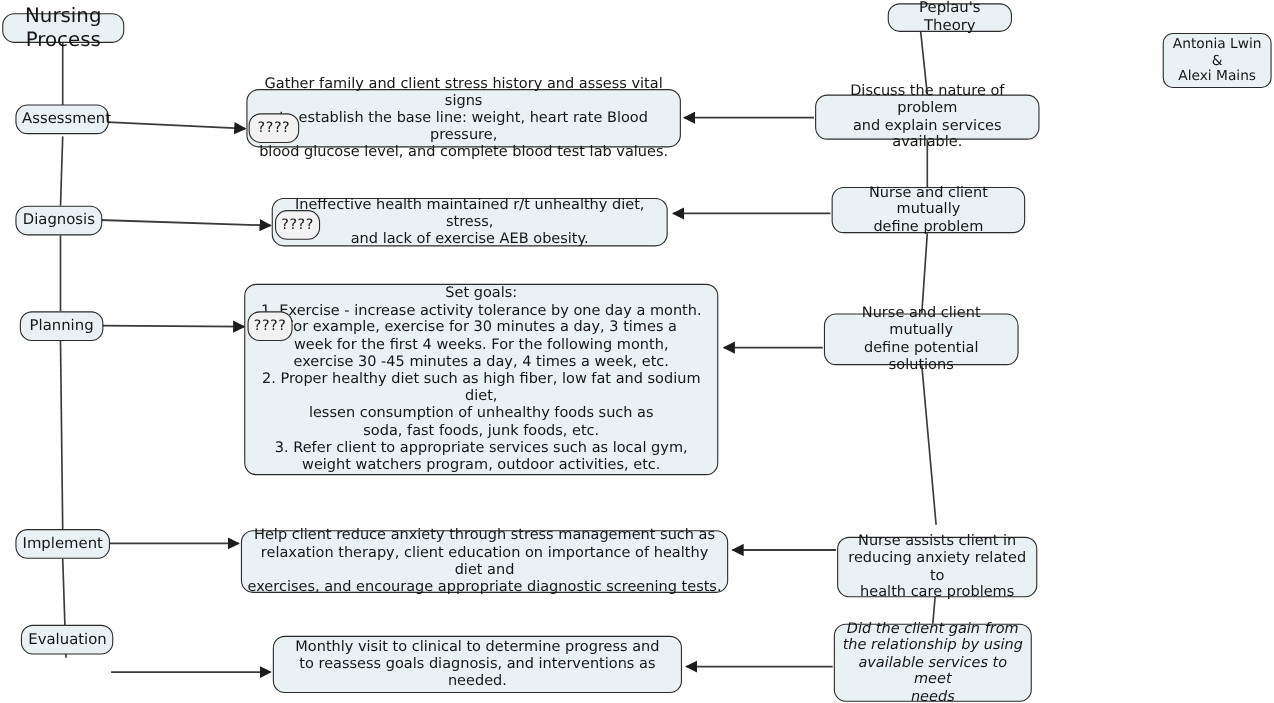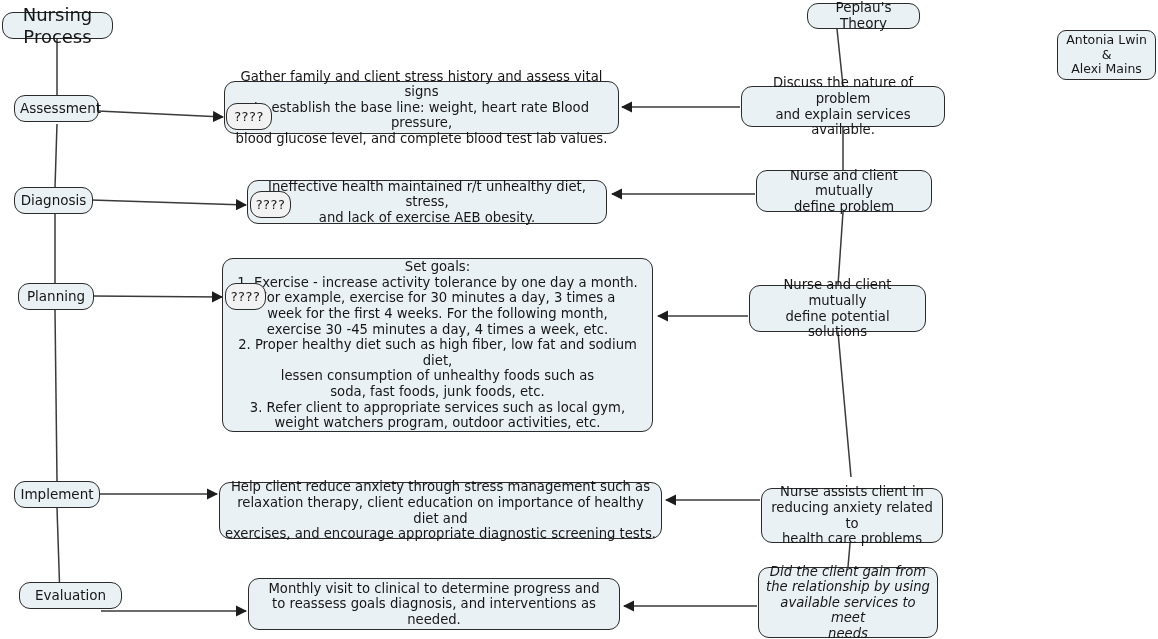--- a/index.html
+++ b/index.html
@@ -144,21 +144,21 @@
   </div>
 
   <div class="node stage" style="left:18px; top:283px; width:76px; height:27px;">
     <span class="txt">Planning</span>
   </div>
 
   <div class="node stage" style="left:14px; top:481px; width:86px; height:27px;">
     <span class="txt">Implement</span>
   </div>
 
-  <div class="node stage" style="left:19px; top:582px; width:103px; height:27px;">
+  <div class="node stage" style="left:19px; top:568px; width:84px; height:27px;text-align:right;">
     <span class="txt">Evaluation</span>
   </div>
 
   <div class="node detail" style="left:224px; top:81px; width:395px; height:53px;">
     <span class="txt">Gather family and client stress history and assess vital signs
 to establish the base line: weight, heart rate Blood pressure,
 blood glucose level, and complete blood test lab values.</span>
   </div>
 
   <div class="node detail" style="left:247px; top:180px; width:360px; height:44px;">

